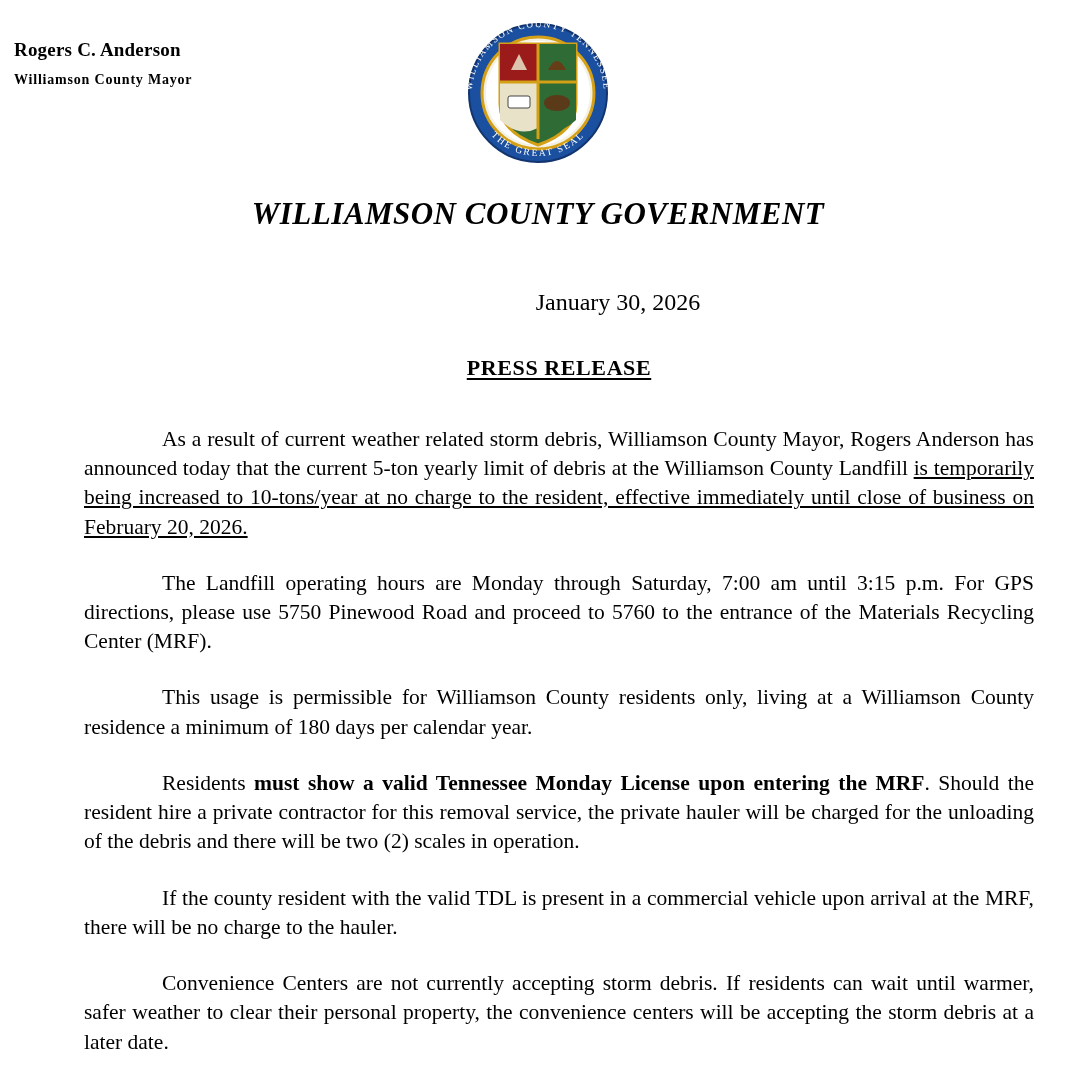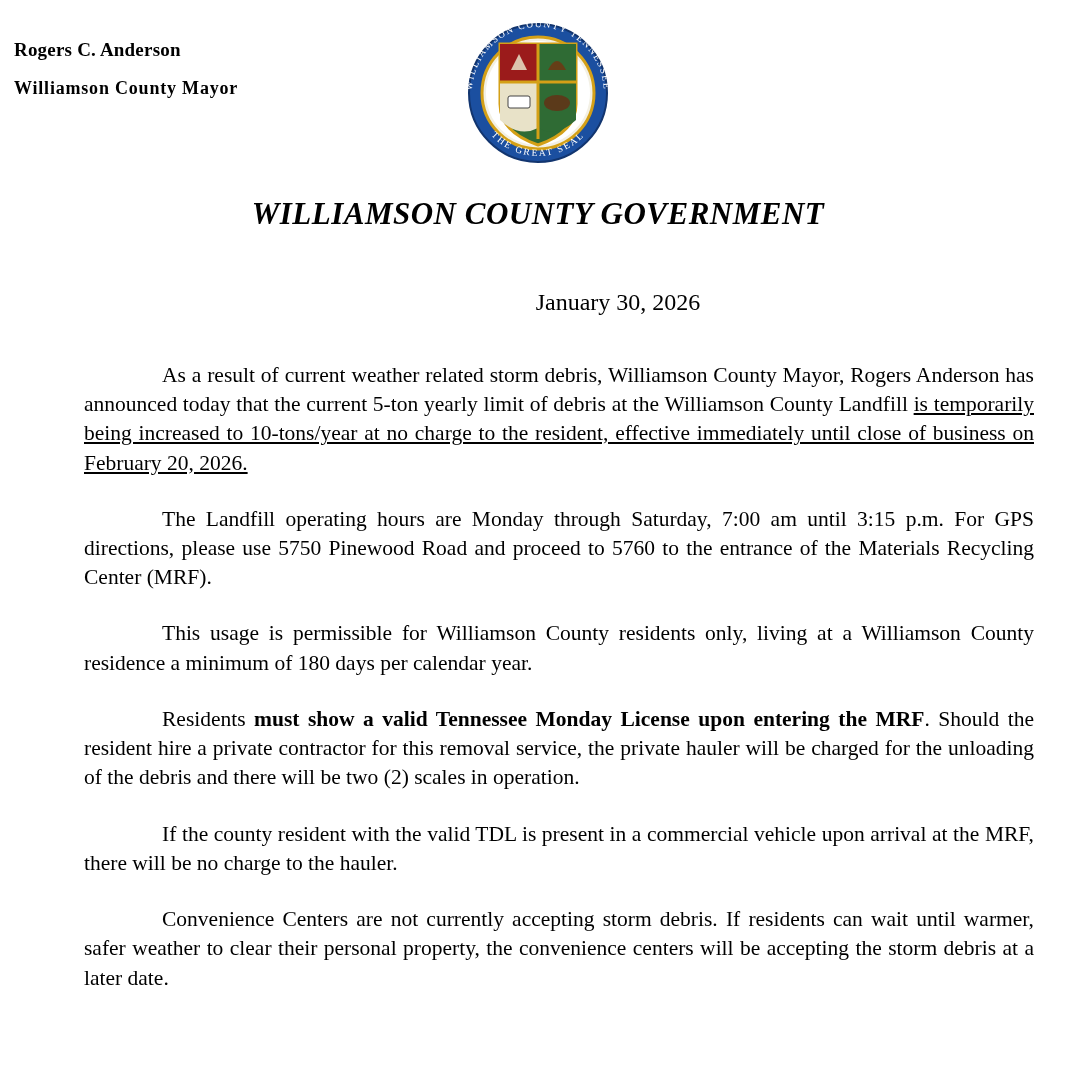--- a/index.html
+++ b/index.html
@@ -32,24 +32,24 @@
   .lh-name {
     font-family: "Liberation Serif", serif;
     font-weight: bold;
     font-size: 19px;
     letter-spacing: 0.2px;
     white-space: nowrap;
   }
   .lh-title {
     font-family: "Liberation Serif", serif;
     font-weight: bold;
-    font-size: 18px;
+    font-size: 14px;
     letter-spacing: 0.8px;
     white-space: nowrap;
-    margin-top: 15px;
+    margin-top: 9px;
   }
 
   
   .seal-wrap {
     position: absolute;
     top: 8px;
     left: 0;
     width: 1076px;
     display: flex;
     justify-content: center;
@@ -162,20 +162,23 @@
         </text>
       </svg>
     </div>
   </div>
 
   <div class="org-title">WILLIAMSON COUNTY GOVERNMENT</div>
 
   <div class="doc-body">
     <div class="date-line">January 30, 2026</div>
 
+    <div class="release-heading">
+      <span>PRESS RELEASE</span>
+    </div>
 
     <p class="para first">
       <span>As a result of current weather related storm debris, Williamson County Mayor, Rogers Anderson has announced today that the current 5-ton yearly limit of debris at the Williamson County Landfill </span><span class="u">is temporarily being increased to 10-tons/year at no charge to the resident, effective immediately until close of business on February 20, 2026.</span>
     </p>
 
     <p class="para">
       <span>The Landfill operating hours are Monday through Saturday, 7:00 am until 3:15 p.m.  For GPS directions, please use 5750 Pinewood Road and proceed to 5760 to the entrance of the Materials Recycling Center (MRF).</span>
     </p>
 
     <p class="para">

